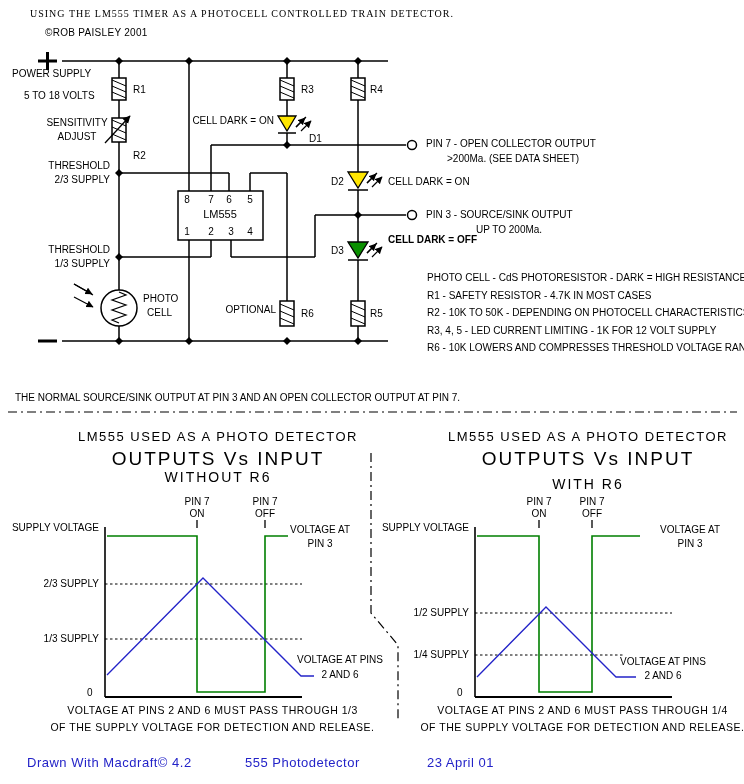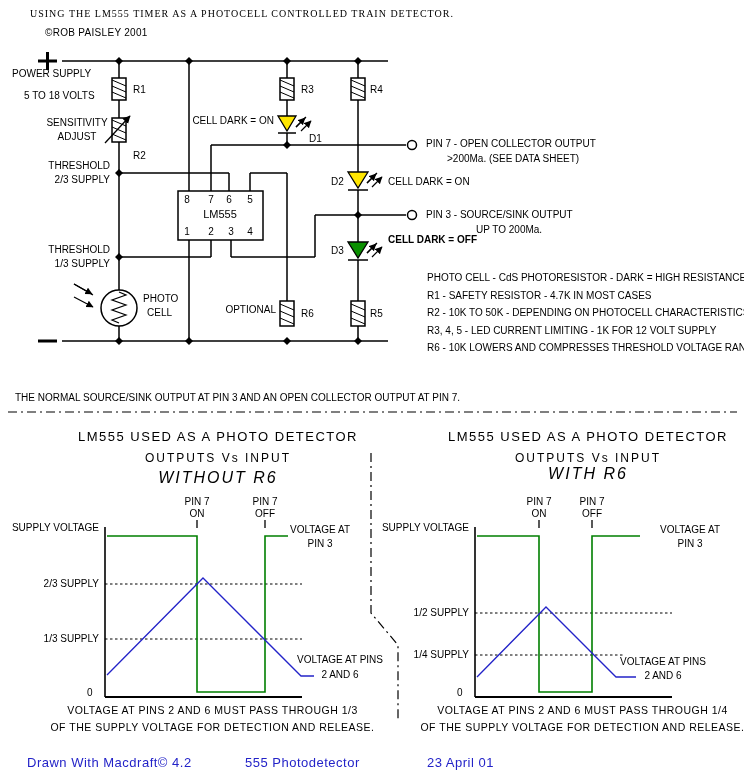--- a/index.html
+++ b/index.html
@@ -4,22 +4,22 @@
 <style>
   html,body{margin:0;padding:0;background:#fff;}
   #page{position:relative;width:744px;height:784px;background:#fff;overflow:hidden;
         font-family:"Liberation Sans",sans-serif;color:#000;}
   .t{position:absolute;white-space:nowrap;font-size:10px;line-height:11px;}
   .ctr{text-align:center;}
   .rgt{text-align:right;}
   .title{font-size:10px;letter-spacing:1px;font-family:Liberation Serif, serif;}
   .copy{font-size:10px;letter-spacing:.3px;}
   .gtitle{font-size:13px;letter-spacing:1.5px;}
-  .gsub{font-size:12px;letter-spacing:2px;}
-  .gcond{font-size:16px;letter-spacing:2px;font-style:italic;}
+  .gsub{font-size:19px;letter-spacing:2px;}
+  .gcond{font-size:14px;letter-spacing:2px;}
   .cap{font-size:10.5px;letter-spacing:.5px;}
   .blue{color:#2323C8;font-size:13px;letter-spacing:.5px;}
   svg{position:absolute;left:0;top:0;}
 </style>
 </head>
 <body>
 
 <div id="page">
 
   <svg width="744" height="784" viewBox="0 0 744 784">
@@ -194,21 +194,21 @@
   <span class="t" style="left:87px;top:687px;">0</span>
   <span class="t ctr" style="left:283px;top:524px;width:74px;">VOLTAGE AT</span>
   <span class="t ctr" style="left:283px;top:538px;width:74px;">PIN 3</span>
   <span class="t ctr" style="left:294px;top:654px;width:92px;">VOLTAGE AT PINS</span>
   <span class="t ctr" style="left:294px;top:669px;width:92px;">2 AND 6</span>
   <span class="t cap ctr" style="left:35px;top:705px;width:355px;">VOLTAGE AT PINS 2 AND 6 MUST PASS THROUGH 1/3</span>
   <span class="t cap ctr" style="left:35px;top:722px;width:355px;">OF THE SUPPLY VOLTAGE FOR DETECTION AND RELEASE.</span>
 
   <span class="t gtitle ctr" style="left:433px;top:431px;width:310px;">LM555 USED AS A PHOTO DETECTOR</span>
   <span class="t gsub ctr" style="left:433px;top:453px;width:310px;">OUTPUTS Vs INPUT</span>
-  <span class="t gcond ctr" style="left:433px;top:468px;width:310px;">WITH R6</span>
+  <span class="t gcond ctr" style="left:433px;top:479px;width:310px;">WITH R6</span>
   <span class="t ctr" style="left:514px;top:496px;width:50px;">PIN 7</span>
   <span class="t ctr" style="left:514px;top:508px;width:50px;">ON</span>
   <span class="t ctr" style="left:567px;top:496px;width:50px;">PIN 7</span>
   <span class="t ctr" style="left:567px;top:508px;width:50px;">OFF</span>
   <span class="t rgt" style="left:380px;top:522px;width:89px;">SUPPLY VOLTAGE</span>
   <span class="t rgt" style="left:380px;top:607px;width:89px;">1/2 SUPPLY</span>
   <span class="t rgt" style="left:380px;top:649px;width:89px;">1/4 SUPPLY</span>
   <span class="t" style="left:457px;top:687px;">0</span>
   <span class="t ctr" style="left:653px;top:524px;width:74px;">VOLTAGE AT</span>
   <span class="t ctr" style="left:653px;top:538px;width:74px;">PIN 3</span>

